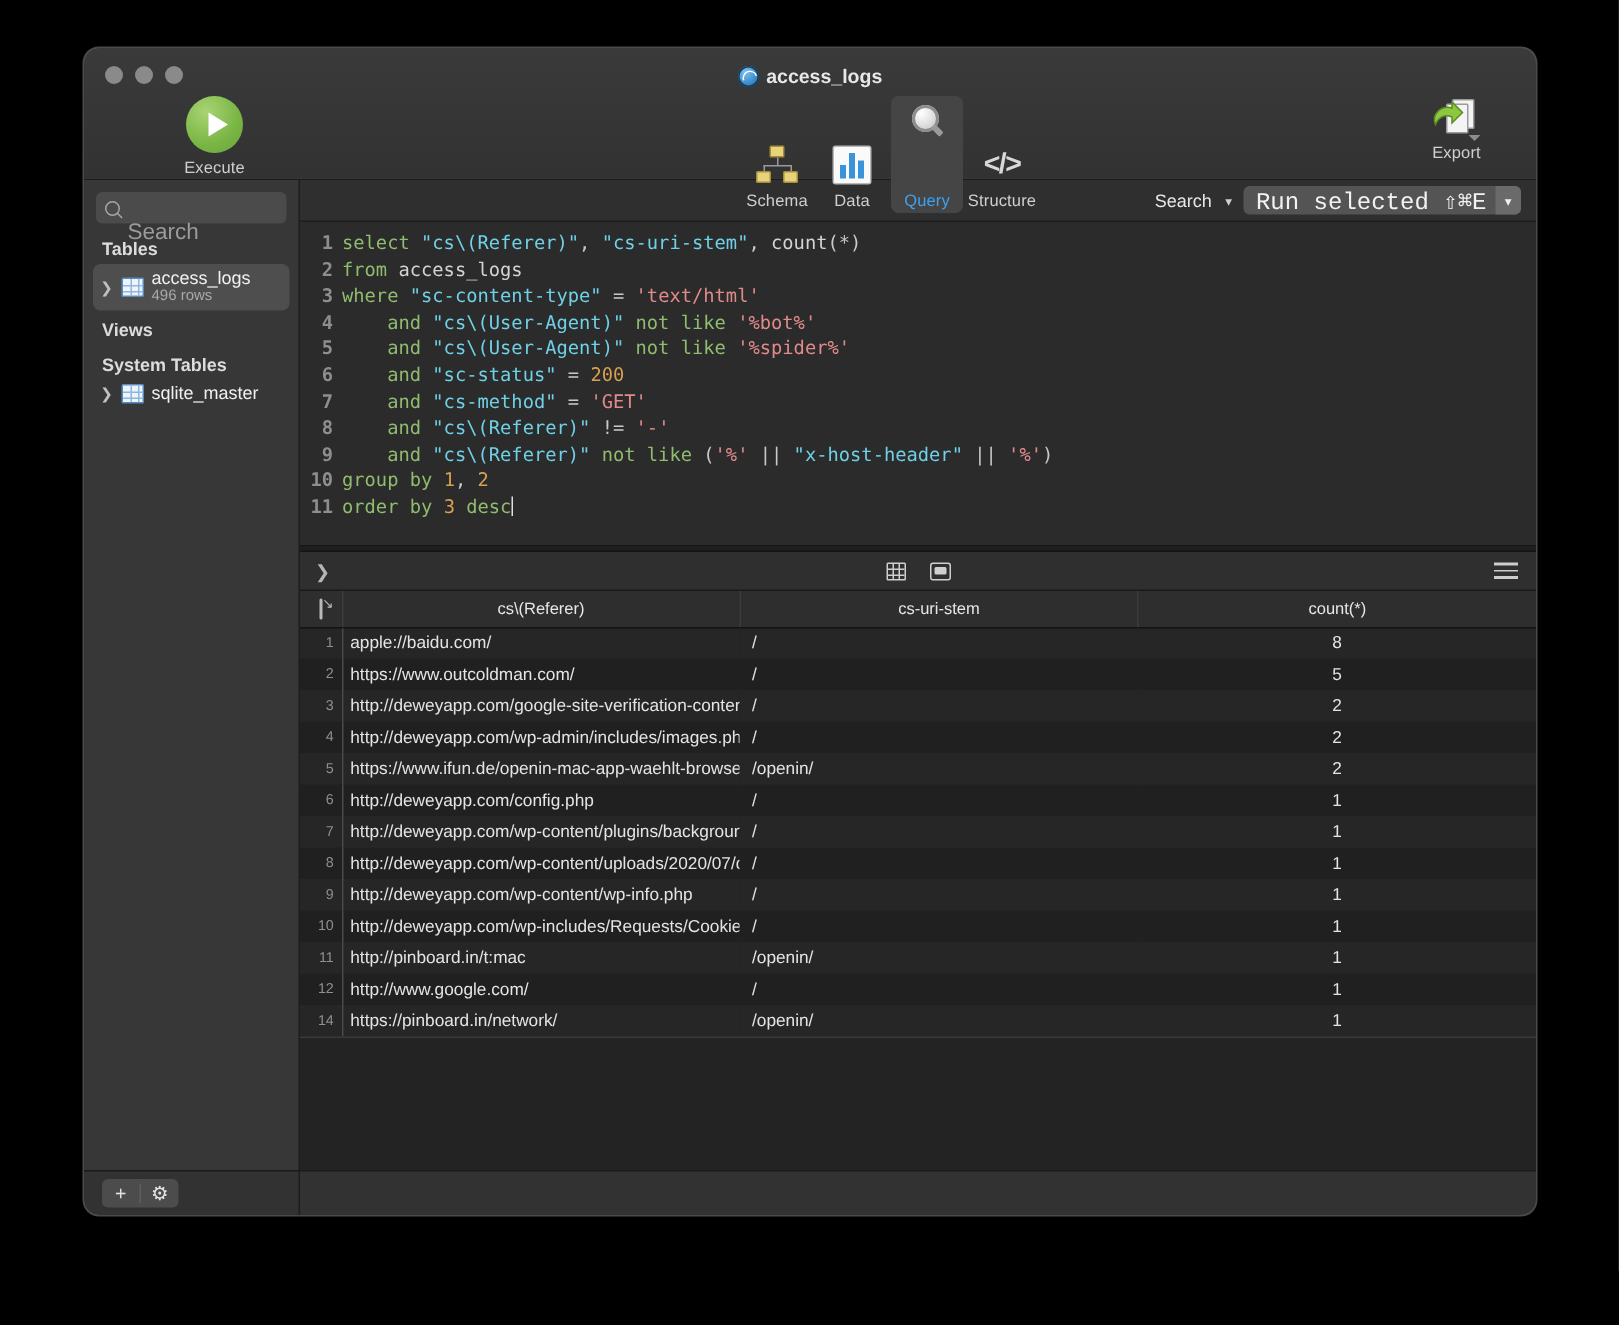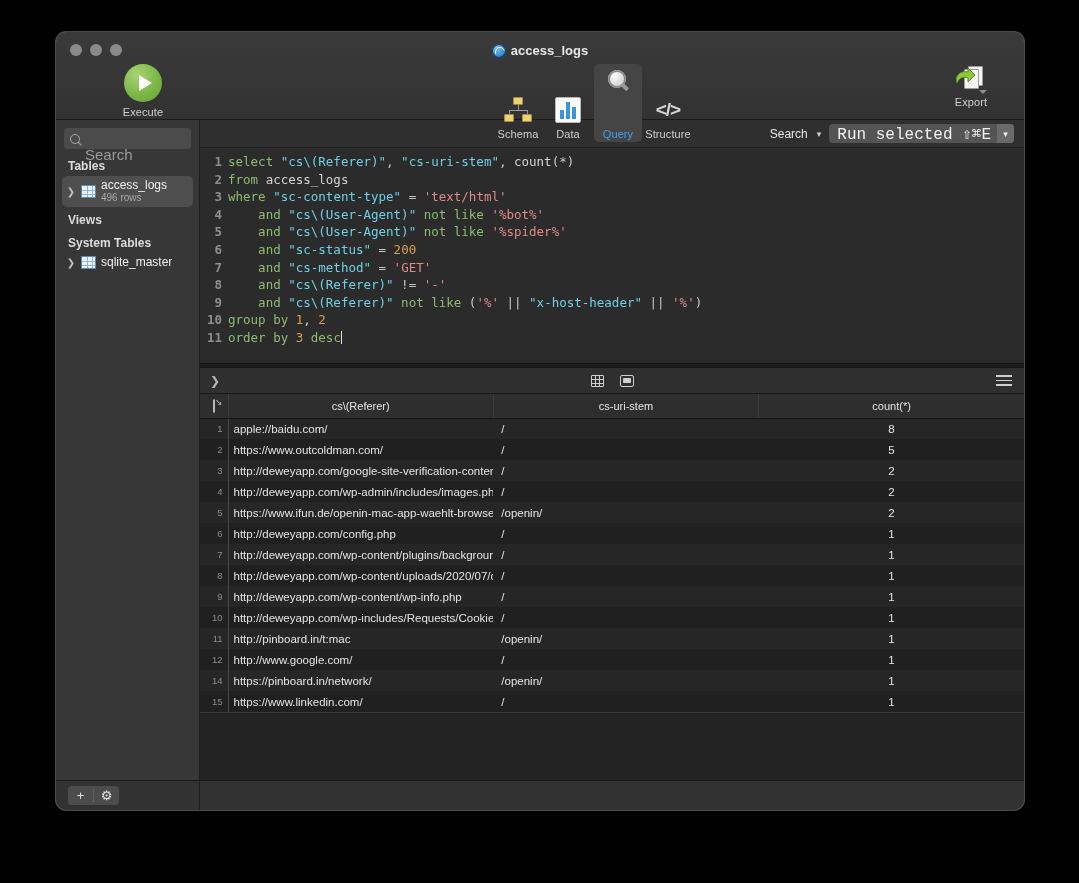--- a/index.html
+++ b/index.html
@@ -516,26 +516,20 @@
                 <td>http://www.google.com/</td>
                 <td class="uri">/</td>
                 <td class="cnt">1</td>
               </tr>
               <tr>
                 <td class="rn">14</td>
                 <td>https://pinboard.in/network/</td>
                 <td class="uri">/openin/</td>
                 <td class="cnt">1</td>
               </tr>
-              <tr>
-                <td class="rn">15</td>
-                <td>https://www.linkedin.com/</td>
-                <td class="uri">/</td>
-                <td class="cnt">1</td>
-              </tr>
             </tbody>
         </table>
         <div id="filler"></div>
       </div>
 
     </div>
   </div>
 
   <div id="statusbar">
     <div id="sbLeft">

